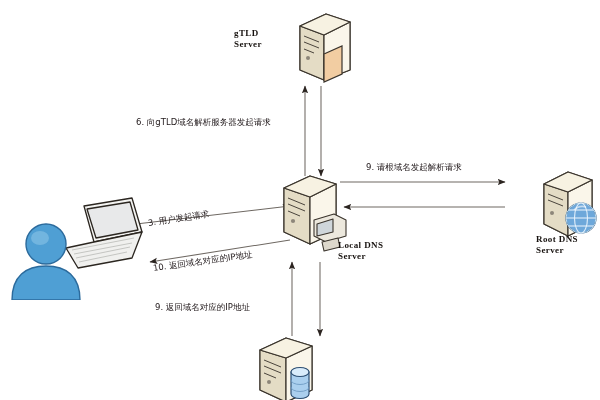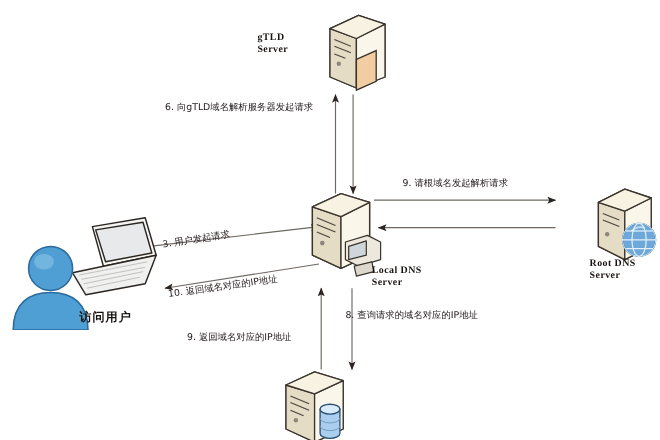--- a/index.html
+++ b/index.html
@@ -190,30 +190,28 @@
         <path d="M70,66 L124,55" fill="none" stroke="#b9bab6" stroke-width=".8"></path>
         <path d="M73,70 L121,60" fill="none" stroke="#b9bab6" stroke-width=".8"></path>
       </g>
 
       <g>
         <circle cx="40" cy="52" r="20" fill="#4f9fd4" stroke="#2b6a9c" stroke-width="1.4"></circle>
         <ellipse cx="34" cy="46" rx="9" ry="7" fill="#8fc6e8" opacity=".55"></ellipse>
         <path d="M6,108 C6,84 20,74 40,74 C60,74 74,84 74,108 Z" fill="#4f9fd4" stroke="#2b6a9c" stroke-width="1.4"></path>
       </g>
     </svg>
-    <div class="cap cap-cn" style="left:66px;top:90px;width:76px;">访问用户</div>
-  </div>
-
-  <div class="step" style="left:136px;top:94px;margin-left:14px;">6. 向gTLD域名解析服务器发起请求</div>
+  </div>
+
+  <div class="step" style="left:136px;top:118px;">6. 向gTLD域名解析服务器发起请求</div>
 
 
   <div class="step" style="left:366px;top:163px;">9. 请根域名发起解析请求</div>
 
 
   <div class="step rot-a" style="left:148px;top:219px;">3. 用户发起请求</div>
 
   <div class="step rot-b" style="left:153px;top:264px;">10. 返回域名对应的IP地址</div>
 
-  <div class="step" style="left:170px;top:303px;">9. 返回域名对应的IP地址</div>
-
-  <div class="step" style="left:314px;top:283px;">8. 查询请求的域名对应的IP地址</div>
+  <div class="step" style="left:155px;top:303px;">9. 返回域名对应的IP地址</div>
+
 
 </div>
 
 </body></html>

